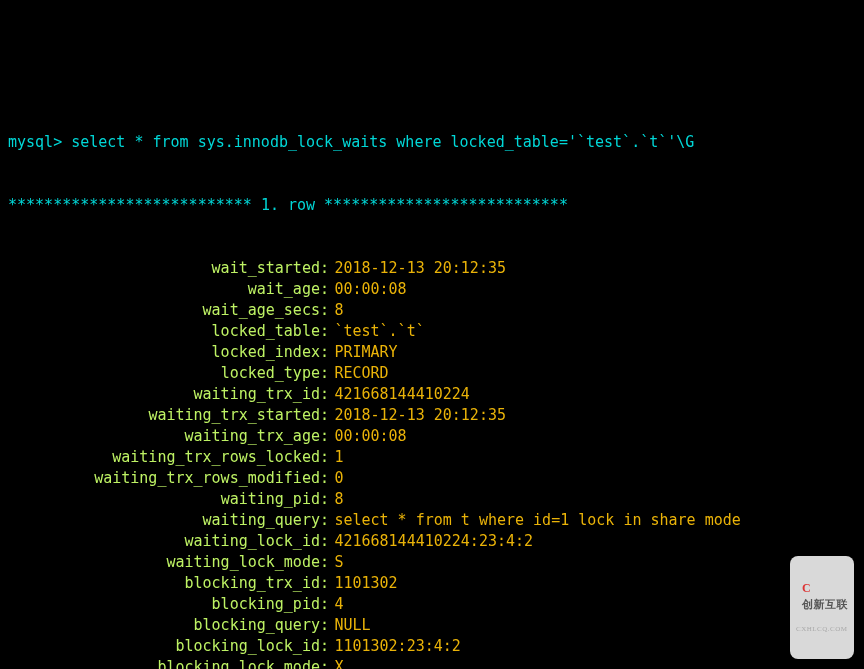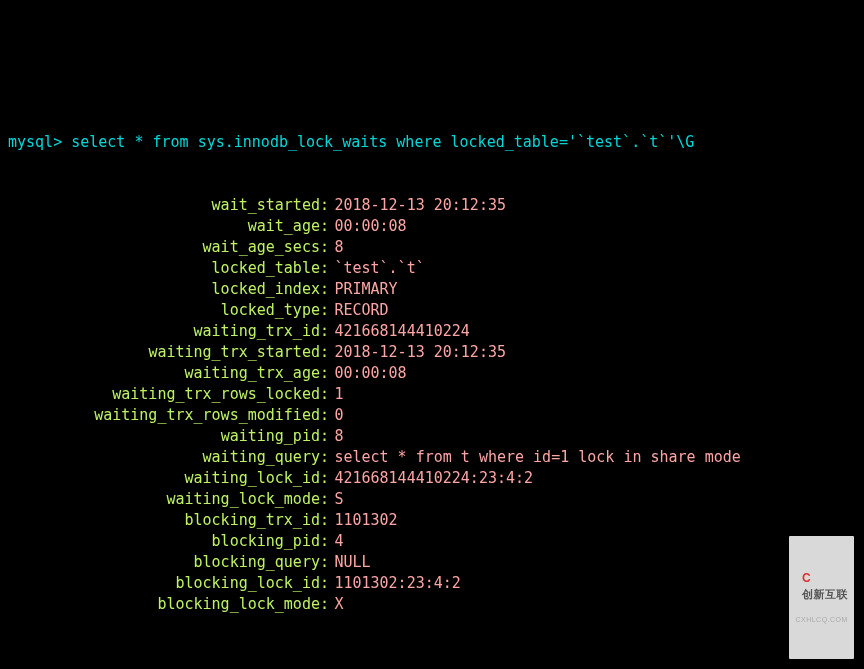--- a/index.html
+++ b/index.html
@@ -28,33 +28,33 @@
     }
     .field-row {
       display: flex;
     }
     .field-name {
       width: 321px;
       text-align: right;
       color: #bef264;
     }
     .field-value {
-      color: #fca5a5;
+      color: #eab308;
       padding-left: 0.6ch;
     }
     .watermark {
       position: absolute;
       bottom: 10px;
       right: 10px;
       background: rgba(255,255,255,0.85);
       color: #888;
-      font-family: Liberation Sans, sans-serif;
+      font-family: Liberation Serif, serif;
       font-size: 10px;
-      padding: 20px 6px;
-      border-radius: 1px;
+      padding: 10px 6px;
+      border-radius: 8px;
       letter-spacing: 0.5px;
     }
     .watermark .cn {
       font-size: 11px;
       color: #555;
       font-weight: bold;
     }
     .watermark .en {
       font-size: 7px;
       color: #aaa;
@@ -62,20 +62,21 @@
       margin-top: -1px;
     }
   </style>
 </head>
 <body>
 
 
 
 <div>
   <div class="query-line"><span>mysql&gt;</span> <span>select * from sys.innodb_lock_waits where locked_table='`test`.`t`'\G</span></div>
+  <div class="row-header"><span>***************************</span> <span>1. row</span> <span>***************************</span></div>
   <div id="fields-container"><div class="field-row"><div class="field-name">wait_started:</div><div class="field-value">2018-12-13 20:12:35</div></div><div class="field-row"><div class="field-name">wait_age:</div><div class="field-value">00:00:08</div></div><div class="field-row"><div class="field-name">wait_age_secs:</div><div class="field-value">8</div></div><div class="field-row"><div class="field-name">locked_table:</div><div class="field-value">`test`.`t`</div></div><div class="field-row"><div class="field-name">locked_index:</div><div class="field-value">PRIMARY</div></div><div class="field-row"><div class="field-name">locked_type:</div><div class="field-value">RECORD</div></div><div class="field-row"><div class="field-name">waiting_trx_id:</div><div class="field-value">421668144410224</div></div><div class="field-row"><div class="field-name">waiting_trx_started:</div><div class="field-value">2018-12-13 20:12:35</div></div><div class="field-row"><div class="field-name">waiting_trx_age:</div><div class="field-value">00:00:08</div></div><div class="field-row"><div class="field-name">waiting_trx_rows_locked:</div><div class="field-value">1</div></div><div class="field-row"><div class="field-name">waiting_trx_rows_modified:</div><div class="field-value">0</div></div><div class="field-row"><div class="field-name">waiting_pid:</div><div class="field-value">8</div></div><div class="field-row"><div class="field-name">waiting_query:</div><div class="field-value">select * from t where id=1 lock in share mode</div></div><div class="field-row"><div class="field-name">waiting_lock_id:</div><div class="field-value">421668144410224:23:4:2</div></div><div class="field-row"><div class="field-name">waiting_lock_mode:</div><div class="field-value">S</div></div><div class="field-row"><div class="field-name">blocking_trx_id:</div><div class="field-value">1101302</div></div><div class="field-row"><div class="field-name">blocking_pid:</div><div class="field-value">4</div></div><div class="field-row"><div class="field-name">blocking_query:</div><div class="field-value">NULL</div></div><div class="field-row"><div class="field-name">blocking_lock_id:</div><div class="field-value">1101302:23:4:2</div></div><div class="field-row"><div class="field-name">blocking_lock_mode:</div><div class="field-value">X</div></div></div>
   
 </div>
 
 <div class="watermark">
   <span style="color:#d33;font-weight:bold;font-size:12px;">C</span>
   <span class="cn">创新互联</span>
   <span class="en">CXHLCQ.COM</span>
 </div>
 

